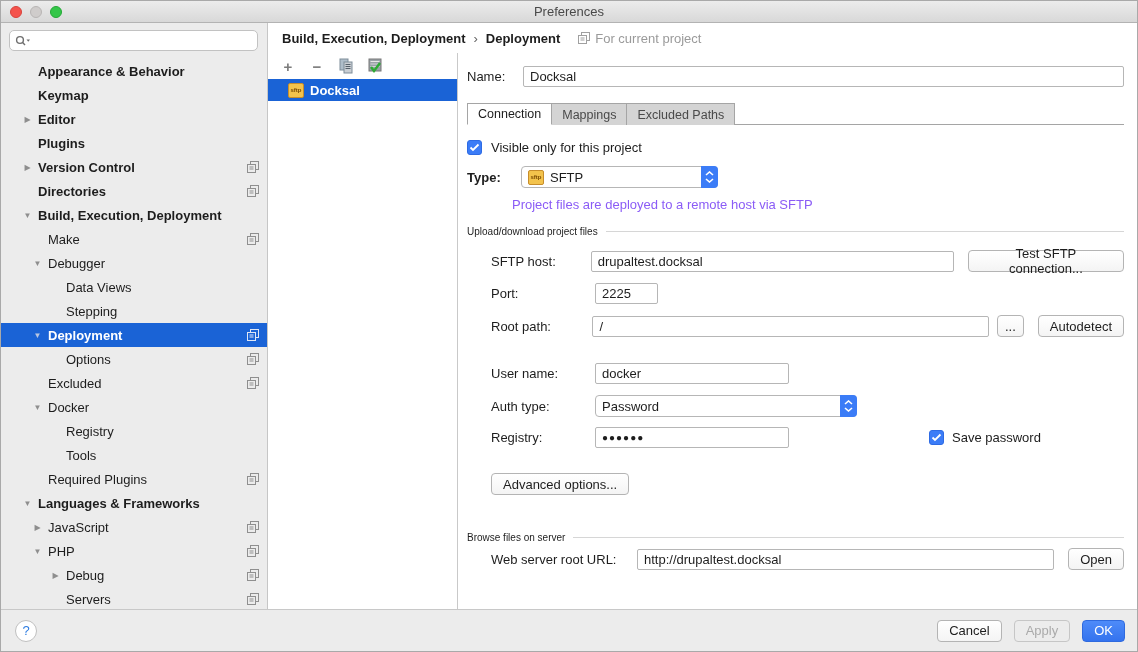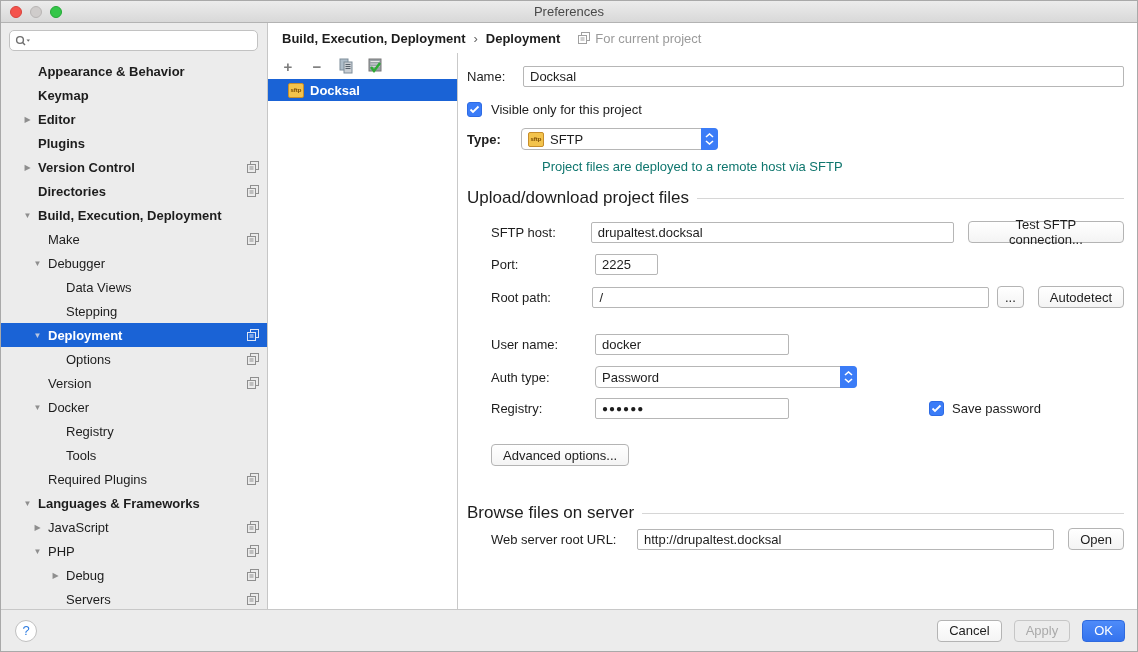--- a/index.html
+++ b/index.html
@@ -75,25 +75,25 @@
   
   .cb { width:15px; height:15px; border-radius:3px; background:#3b7cf7; border:1px solid #2e6be4; display:flex; align-items:center; justify-content:center; flex:0 0 15px; }
   .row-visible { margin-top:15px; gap:9px; }
 
   
   .dropdown { height:22px; background:#fff; border:1px solid #b6b6b6; border-radius:4px; display:flex; align-items:center; position:relative; padding-left:6px; cursor:default; }
   .dropdown .stepper { position:absolute; right:-1px; top:-1px; width:17px; height:22px; background:#3b7cf7; border-radius:0 4px 4px 0; display:flex; flex-direction:column; align-items:center; justify-content:center; gap:2px; }
   .row-type { margin-top:11px; }
   .row-type .flabel { width:54px; font-weight:bold; }
   .dd-type { width:197px; gap:6px; }
-  .help-text { margin-top:9px; margin-left:75px; color:#0f766e; }
+  .help-text { margin-top:9px; margin-left:45px; color:#8b5cf6; }
 
   
   .group-hdr { display:flex; align-items:center; }
-  .group-hdr .gtitle { font-size:17px; white-space:nowrap; }
+  .group-hdr .gtitle { font-size:10px; white-space:nowrap; }
   .group-hdr .gline { flex:1; height:1px; background:#d6d6d6; margin-left:8px; }
   .grp1 { margin-top:14px; }
   .grp2 { margin-top:37px; }
 
   .grow { display:flex; align-items:center; padding-left:24px; }
   .grow .flabel { width:104px; }
   .mt13 { margin-top:13px; }
   .mt11 { margin-top:11px; }
   .mt10 { margin-top:10px; }
   .mt26 { margin-top:26px; }
@@ -228,21 +228,21 @@
             <span class="tlabel">Options</span>
             <span class="pp"><svg width="12" height="12" viewBox="0 0 12 12">
   <rect x="3.5" y="0.5" width="8" height="8" fill="none" stroke="#8f8f8f"></rect>
   <rect x="0.5" y="3.5" width="8" height="8" fill="#ececec" stroke="#8f8f8f"></rect>
   <line x1="2.5" y1="6" x2="6.5" y2="6" stroke="#8f8f8f"></line>
                 <line x1="2.5" y1="8" x2="6.5" y2="8" stroke="#8f8f8f"></line>
               </svg></span>
           </div>
           <div class="tree-row l1">
             <span class="arrow"></span>
-            <span class="tlabel">Version</span>
+            <span class="tlabel">Excluded</span>
             <span class="pp"><svg width="12" height="12" viewBox="0 0 12 12">
   <rect x="3.5" y="0.5" width="8" height="8" fill="none" stroke="#8f8f8f"></rect>
   <rect x="0.5" y="3.5" width="8" height="8" fill="#ececec" stroke="#8f8f8f"></rect>
   <line x1="2.5" y1="6" x2="6.5" y2="6" stroke="#8f8f8f"></line>
                 <line x1="2.5" y1="8" x2="6.5" y2="8" stroke="#8f8f8f"></line>
               </svg></span>
           </div>
           <div class="tree-row l1">
             <span class="arrow">▼</span>
             <span class="tlabel">Docker</span>
@@ -361,20 +361,25 @@
             </div>
         </div>
 
         <div class="form-panel">
 
           <div class="frow row-name">
             <span class="flabel">Name:</span>
             <input class="txt" type="text" value="Docksal" style="">
           </div>
 
+          <div class="tabbar">
+            <div class="tab active">Connection</div>
+            <div class="tab">Mappings</div>
+            <div class="tab">Excluded Paths</div>
+          </div>
 
           <div class="frow row-visible">
             <span class="cb">
               <svg width="11" height="9" viewBox="0 0 11 9">
                   <path d="M1.5 4.5 L4 7 L9.5 1.5" fill="none" stroke="#fff" stroke-width="1.8"></path>
                 </svg>
             </span>
             <span>Visible only for this project</span>
           </div>
 

